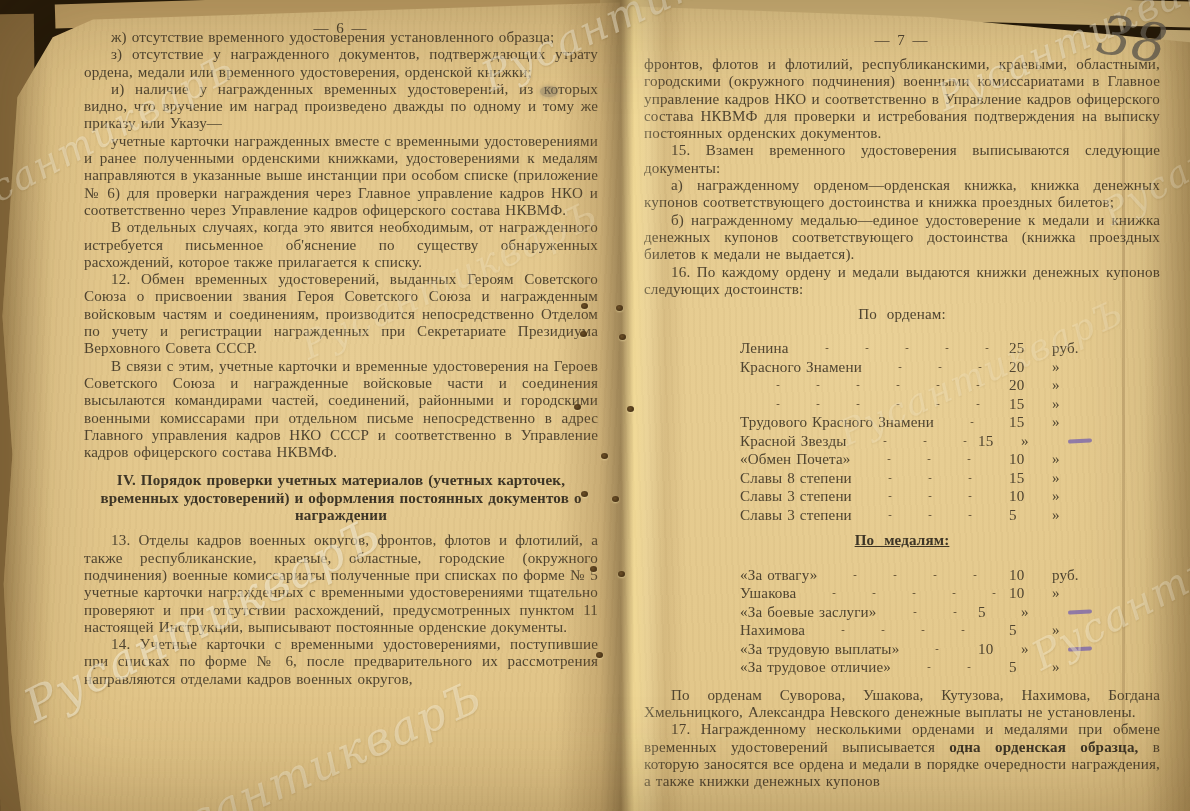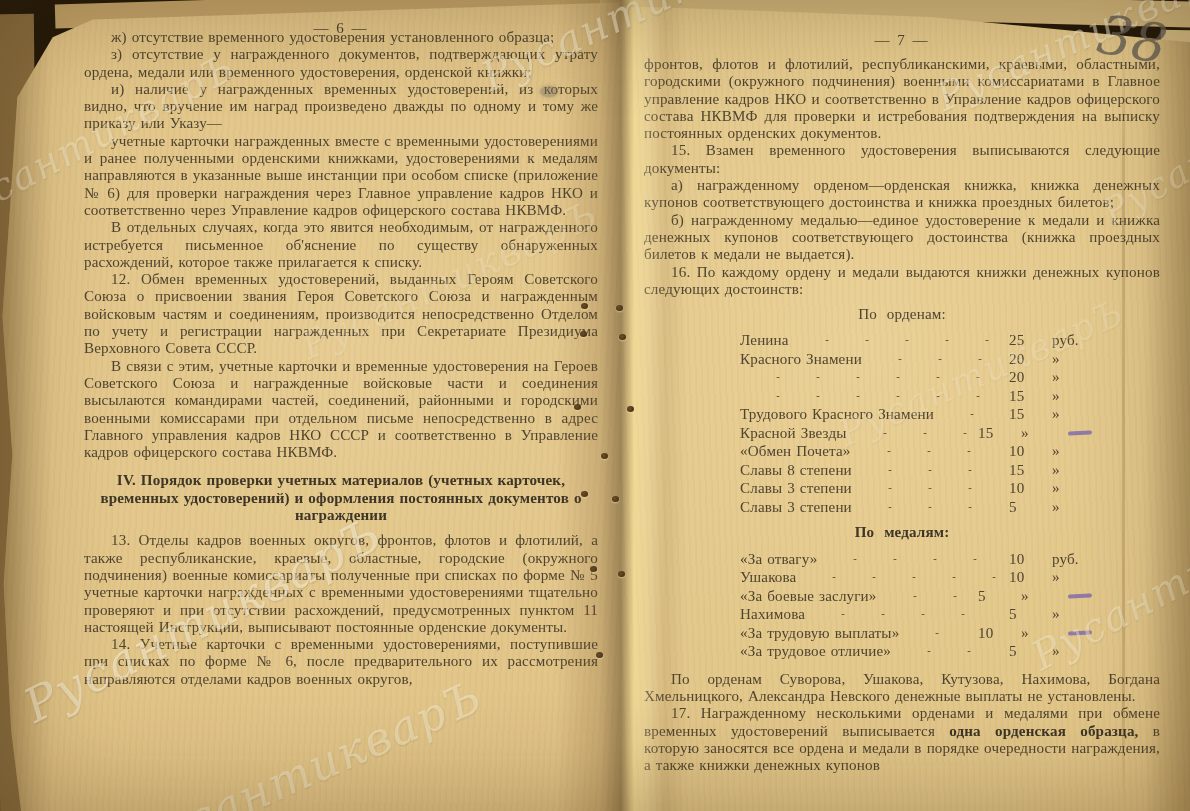--- a/index.html
+++ b/index.html
@@ -46,22 +46,22 @@
   .pnum-left{left:84px;top:20px;width:514px;}
   .pnum-right{left:30px;top:32px;width:516px;}
   .col{position:absolute;color:#4f4430;font-size:15.1px;line-height:17.3px;
     text-align:justify;letter-spacing:.15px;word-spacing:1px;}
   .col-left{left:84px;top:29px;width:514px;}
   .col-right{left:30px;top:56px;width:516px;}
   .para{margin:0;text-indent:27px;}
   .noind{text-indent:0;}
   .heading{margin:11px 0 8px;text-indent:0;text-align:center;font-weight:700;color:#3d3526;}
   .ttitle{margin:8px 0 7px;text-align:center;word-spacing:6px;}
-  .tbold{font-weight:700;color:#3d3526;}
-  .tbl{margin:8px 0 2px 96px;width:352px;}
+  .tbold{font-weight:700;color:#3d3526;text-decoration:underline;}
+  .tbl{margin:16px 0 2px 96px;width:352px;}
   .trow{display:flex;align-items:baseline;line-height:18.5px;}
   .tname{white-space:nowrap;}
   .leader{flex:1;height:5px;align-self:center;margin:0 10px 0 14px;
     background-image:radial-gradient(rgba(88,72,46,.85) 1.2px, rgba(88,72,46,0) 1.7px);
     background-size:40px 5px;background-repeat:repeat-x;background-position:4px 60%;}
   .tval{min-width:30px;text-align:left;}
   .tunit{margin-left:13px;min-width:40px;}
   .marked::after{content:"";align-self:center;width:24px;height:4px;margin-left:7px;
     border-radius:2px;background:#7c66ad;opacity:.8;transform:rotate(-3deg);}
   .boldrun{font-weight:700;color:#3d3526;}

